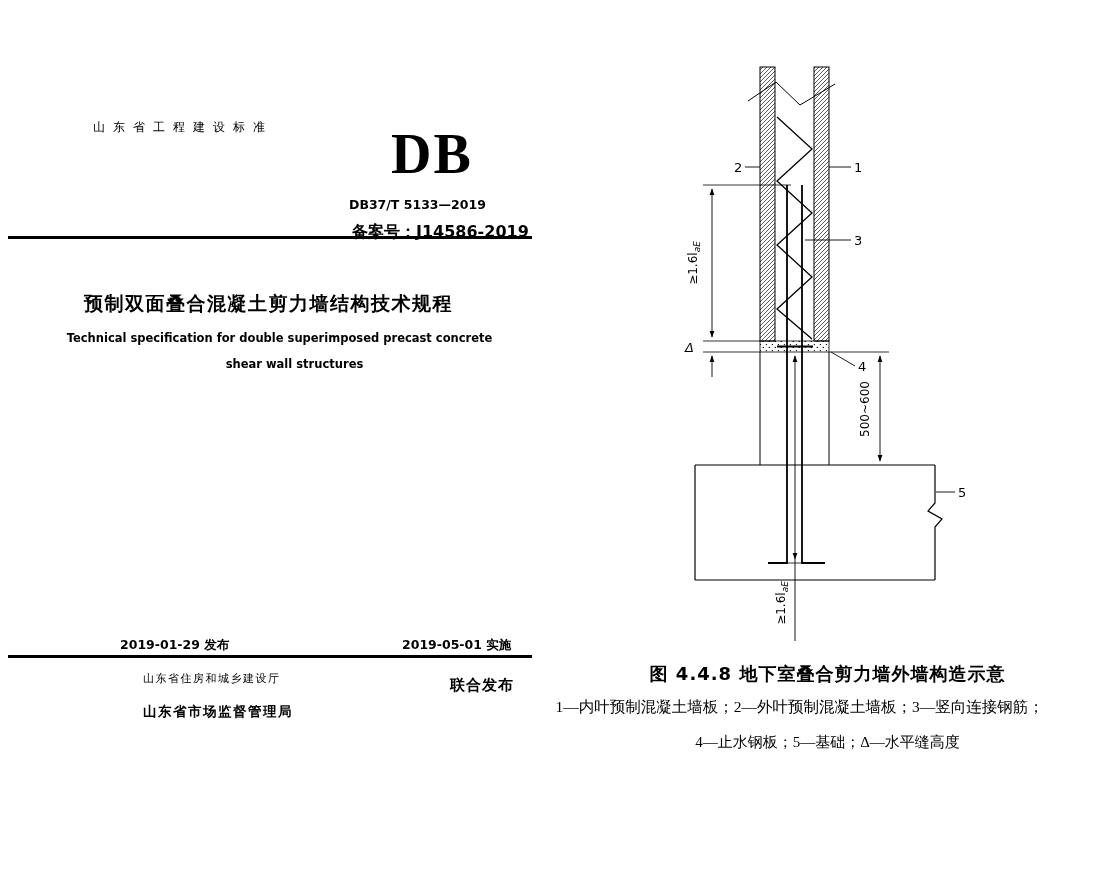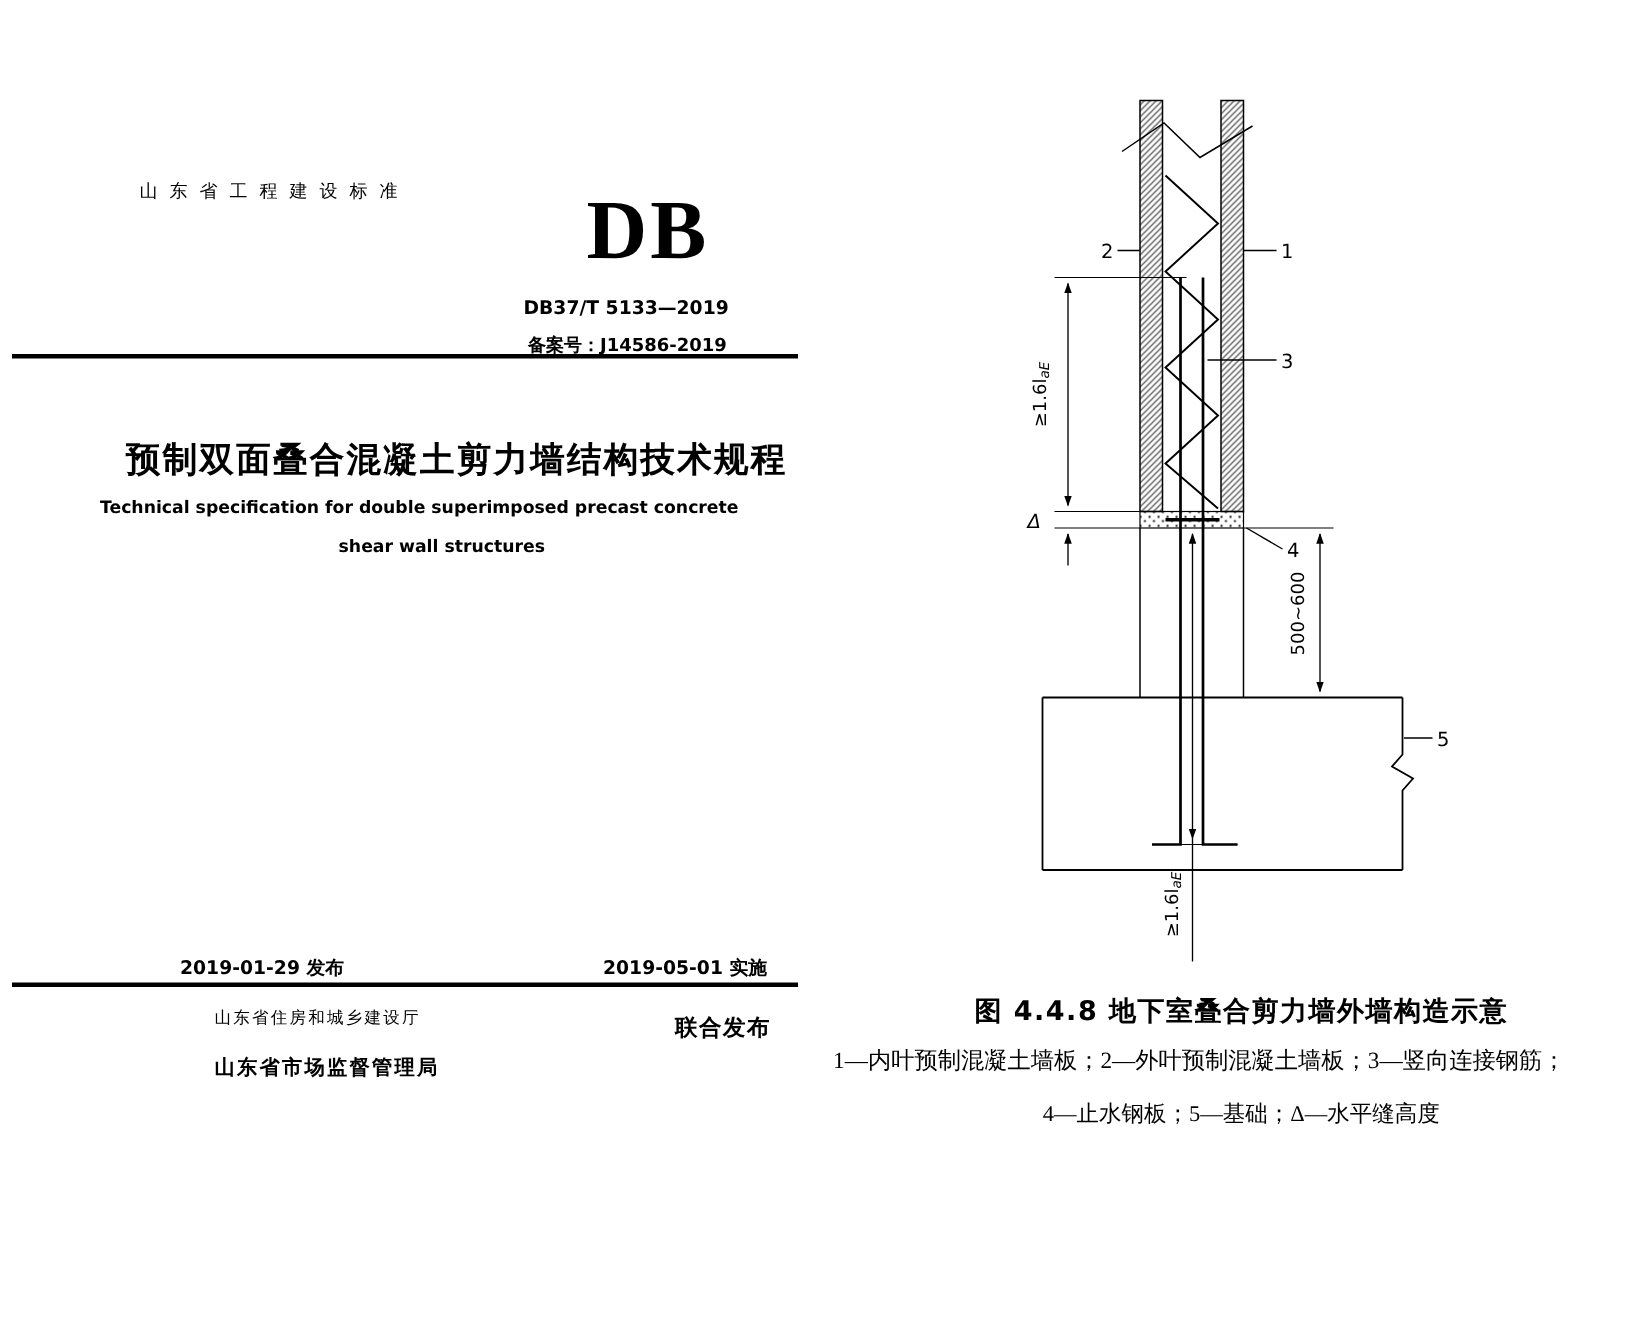--- a/index.html
+++ b/index.html
@@ -10,25 +10,25 @@
     color: #000;
     font-family: "DejaVu Sans", sans-serif;
     overflow: hidden;
   }
   .abs { position: absolute; }
 
   
   .std-label { left: 93px; top: 119px; font-size: 12px; font-weight: normal; letter-spacing: 8px; white-space: nowrap; }
   .db-logo { left: 362px; top: 122px; font-family: "Liberation Serif", "DejaVu Serif", serif; font-size: 56px; font-weight: 900; letter-spacing: 2px; margin-left: 29px; }
   .std-number { left: 349px; top: 197px; font-size: 12.5px; font-weight: bold; white-space: nowrap; }
-  .record-number { left: 352px; top: 222px; font-size: 12px; font-weight: bold; white-space: nowrap; }
+  .record-number { left: 352px; top: 222px; font-size: 16px; font-weight: bold; white-space: nowrap; }
   .rule { left: 8px; width: 524px; height: 3px; background: #000; }
   .rule-top { top: 236px; }
   .rule-bottom { top: 655px; }
-  .title-cn { left: 84px; top: 291px; font-size: 23px; font-weight: bold; letter-spacing: 1.5px; white-space: nowrap; }
+  .title-cn { left: 84px; top: 291px; font-size: 19px; font-weight: bold; letter-spacing: 1.5px; white-space: nowrap; }
   .title-en1 { left: 0; top: 331px; width: 535px; text-align: center; font-size: 11.5px; font-weight: bold; padding-left: 24px; }
   .title-en2 { left: 0; top: 357px; width: 535px; text-align: center; font-size: 11.5px; font-weight: bold; margin-left: 27px; }
   .issue-date { left: 120px; top: 637px; font-size: 12.5px; font-weight: bold; white-space: nowrap; }
   .impl-date { left: 402px; top: 637px; font-size: 12.5px; font-weight: bold; white-space: nowrap; }
   .issuer-1 { left: 143px; top: 671px; font-size: 11px; font-weight: normal; letter-spacing: 1.5px; white-space: nowrap; }
   .issuer-2 { left: 143px; top: 703px; font-size: 13.5px; font-weight: bold; letter-spacing: 1.5px; white-space: nowrap; }
   .joint-issue { left: 450px; top: 676px; font-size: 15px; font-weight: bold; letter-spacing: 1px; white-space: nowrap; }
 
   
   .drawing { left: 555px; top: 55px; width: 460px; height: 605px; }

